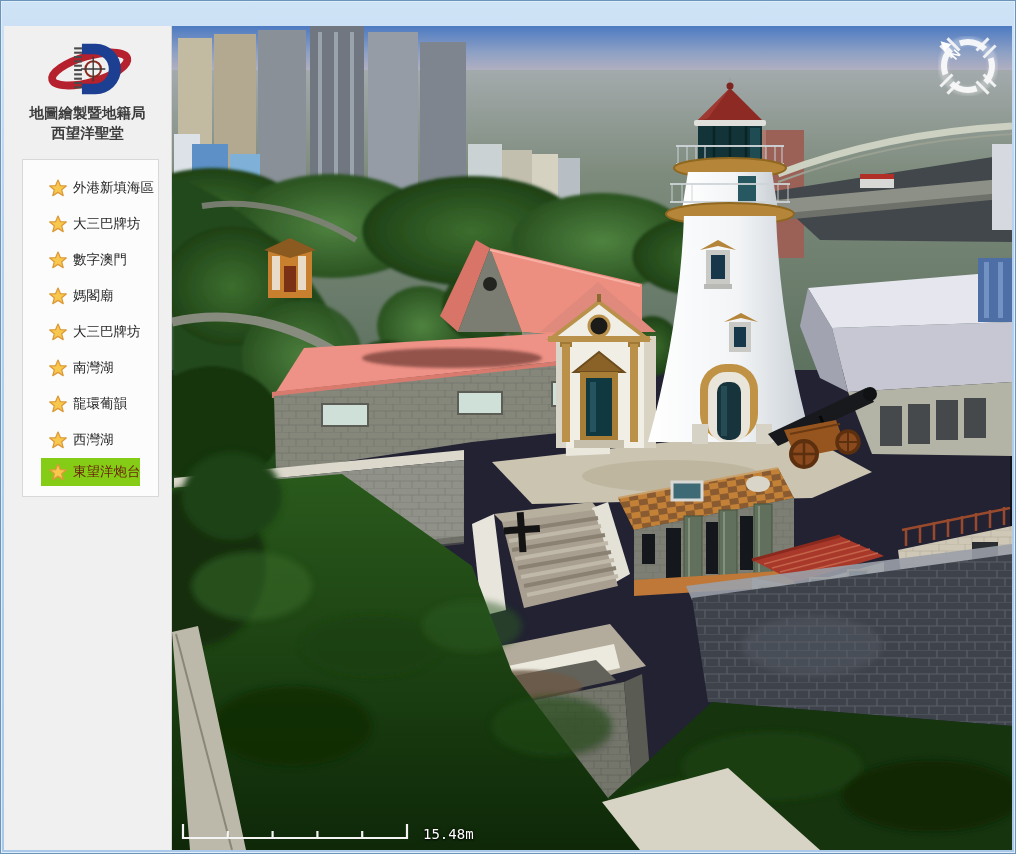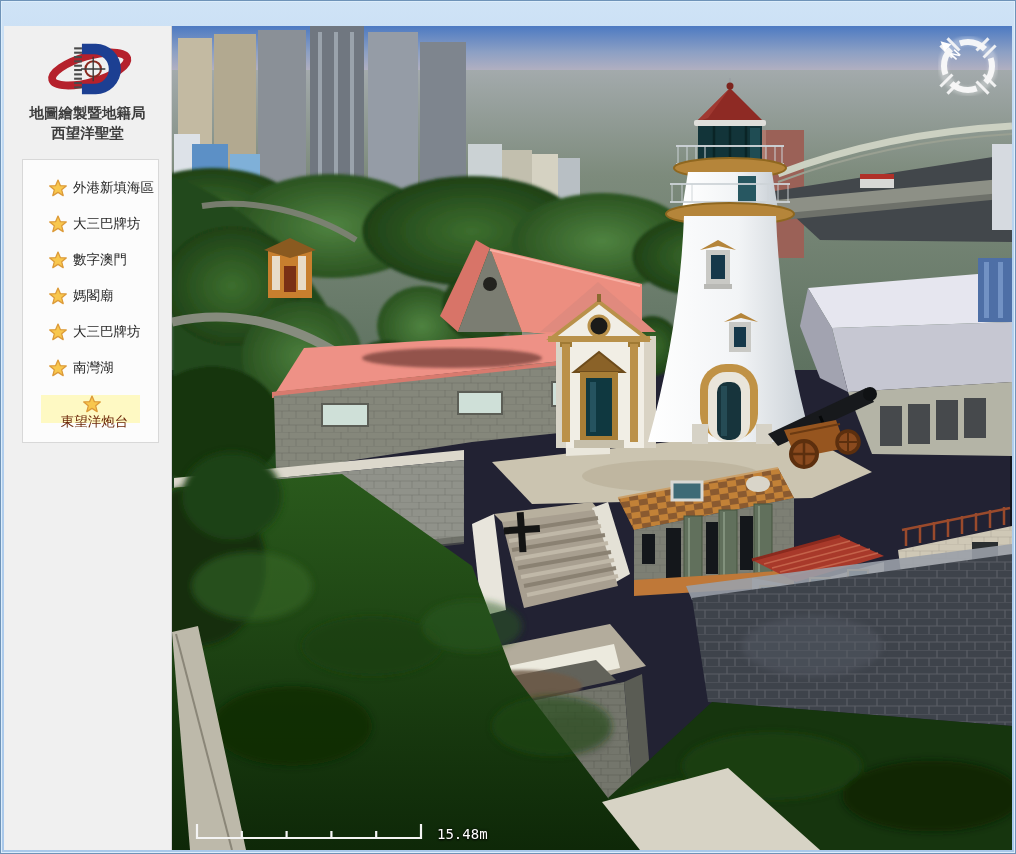--- a/index.html
+++ b/index.html
@@ -26,26 +26,26 @@
   
   .sidebar{position:absolute;left:4px;top:26px;width:168px;bottom:4px;
     background:#f0f0f0;box-sizing:border-box;border-right:1px solid #d4d4d4;}
   .logo{margin:12px auto 2px;text-align:center;}
   .logo svg{width:104px;height:62px;}
   .logo-text{font-size:14.5px;font-weight:700;color:#3c3c3c;line-height:1.35;text-align:center;}
   .listbox{margin:16px 12px 0 18px;background:#fcfcfc;border:1px solid #d8d8d8;padding:10px 16px;}
   .sitem{height:36px;display:flex;align-items:center;padding-left:8px;margin:0 2px;
     font-size:13.5px;color:#262626;cursor:pointer;white-space:nowrap;}
   .sitem .star{width:18px;height:18px;flex:0 0 auto;margin-right:6px;}
-  .sitem.selected{background:#fef9c3;color:#6b2608;height:28px;margin:9px 2px;flex-direction:column;}
+  .sitem.selected{background:#84cc16;color:#6b2608;height:28px;margin:0 2px;}
   
   .map{position:absolute;left:172px;top:26px;width:840px;height:824px;background:#223;
     box-shadow:inset 0 0 0 2px rgba(15,18,24,.85);cursor:crosshair;}
   .map svg.scene{position:absolute;inset:0;}
-  .scalebar{position:absolute;left:23px;bottom:8px;display:flex;align-items:flex-end;}
+  .scalebar{position:absolute;left:9px;bottom:8px;display:flex;align-items:flex-end;}
   .scalebar .lbl{color:#fff;font-size:14px;margin-left:10px;text-shadow:0 0 3px #000,0 1px 2px #000;
     font-family:"DejaVu Sans Mono","Liberation Mono",monospace;}
 </style>
 </head>
 <body>
 
 <div class="window">
 
 
   <div class="sidebar">
@@ -100,20 +100,32 @@
       <svg class="star" viewBox="0 0 17 17">
         <path d="M8.5 1 L10.7 6.2 L16.3 6.6 L12 10.2 L13.4 15.7 L8.5 12.6 L3.6 15.7 L5 10.2 L0.7 6.6 L6.3 6.2 Z" fill="#f8c74e" stroke="#dc9a38" stroke-width="1.2" stroke-linejoin="round"></path>
       </svg>
       <span>大三巴牌坊</span>
     </div>
         <div class="sitem">
       <svg class="star" viewBox="0 0 17 17">
         <path d="M8.5 1 L10.7 6.2 L16.3 6.6 L12 10.2 L13.4 15.7 L8.5 12.6 L3.6 15.7 L5 10.2 L0.7 6.6 L6.3 6.2 Z" fill="#f8c74e" stroke="#dc9a38" stroke-width="1.2" stroke-linejoin="round"></path>
       </svg>
       <span>南灣湖</span>
+    </div>
+        <div class="sitem">
+      <svg class="star" viewBox="0 0 17 17">
+        <path d="M8.5 1 L10.7 6.2 L16.3 6.6 L12 10.2 L13.4 15.7 L8.5 12.6 L3.6 15.7 L5 10.2 L0.7 6.6 L6.3 6.2 Z" fill="#f8c74e" stroke="#dc9a38" stroke-width="1.2" stroke-linejoin="round"></path>
+      </svg>
+      <span>龍環葡韻</span>
+    </div>
+        <div class="sitem">
+      <svg class="star" viewBox="0 0 17 17">
+        <path d="M8.5 1 L10.7 6.2 L16.3 6.6 L12 10.2 L13.4 15.7 L8.5 12.6 L3.6 15.7 L5 10.2 L0.7 6.6 L6.3 6.2 Z" fill="#f8c74e" stroke="#dc9a38" stroke-width="1.2" stroke-linejoin="round"></path>
+      </svg>
+      <span>西灣湖</span>
     </div>
         <div class="sitem selected">
       <svg class="star" viewBox="0 0 17 17">
         <path d="M8.5 1 L10.7 6.2 L16.3 6.6 L12 10.2 L13.4 15.7 L8.5 12.6 L3.6 15.7 L5 10.2 L0.7 6.6 L6.3 6.2 Z" fill="#f8c74e" stroke="#dc9a38" stroke-width="1.2" stroke-linejoin="round"></path>
       </svg>
       <span>東望洋炮台</span>
     </div>
       </div>
   </div>
 

